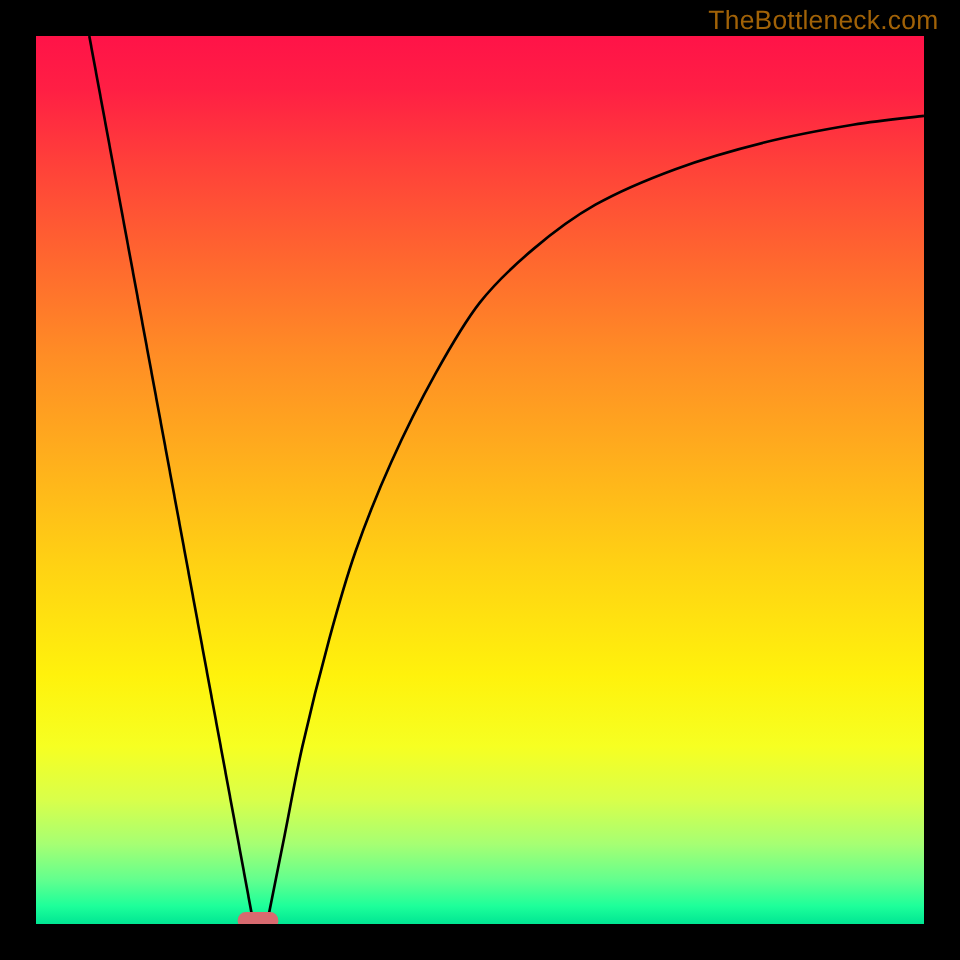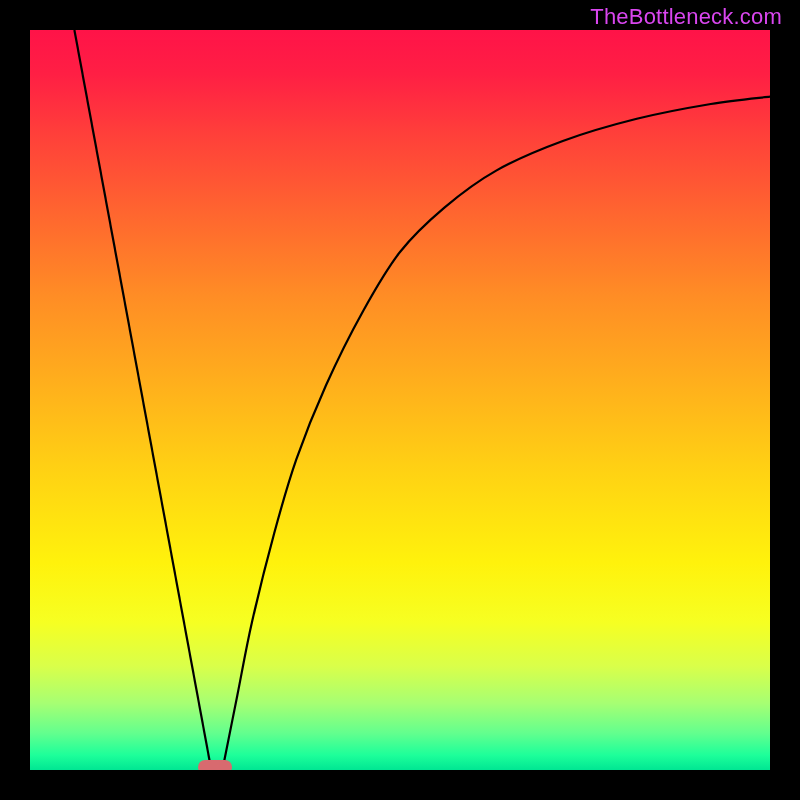--- a/index.html
+++ b/index.html
@@ -14,21 +14,21 @@
   .frame {
     position: relative;
     width: 800px;
     height: 800px;
     background: #000;
   }
   .watermark {
     position: absolute;
     top: 4px;
     right: 18px;
-    color: #d946ef;
+    color: #a16207;
     font-size: 22px;
     font-weight: 500;
     letter-spacing: 0.2px;
     z-index: 10;
     user-select: none;
   }
   .plot-area {
     position: absolute;
     left: 30px;
     top: 30px;

